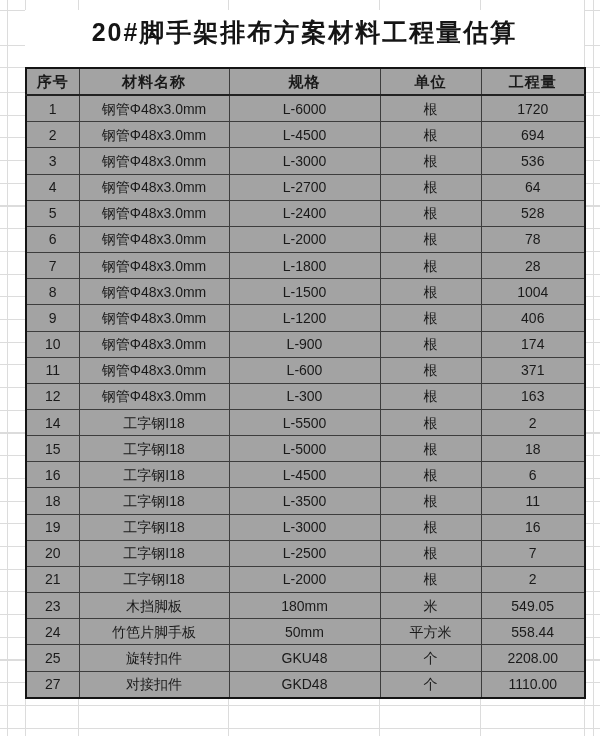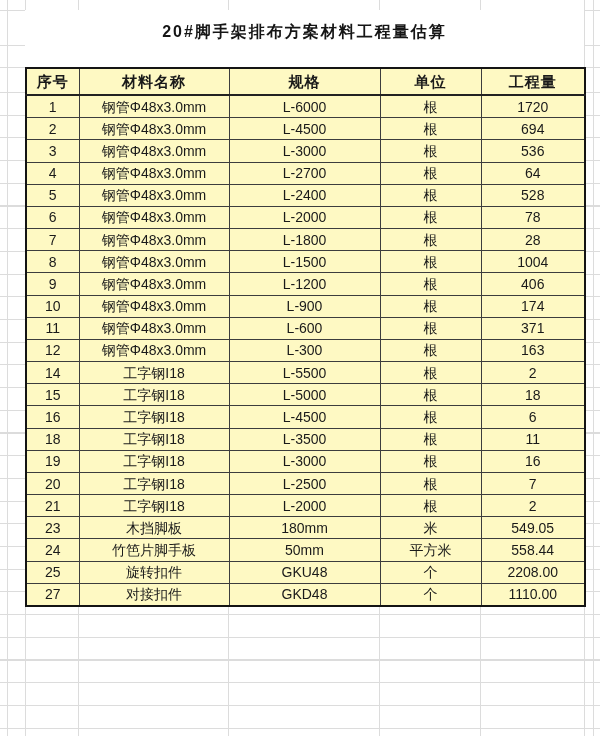--- a/index.html
+++ b/index.html
@@ -34,28 +34,28 @@
   .gl-h.r3{top:67px}
 
   
   .title-cell{
     position:absolute;left:25px;top:10px;width:559px;height:57px;
     background:#ffffff;
     display:flex;align-items:center;justify-content:center;
     padding-bottom:12px;box-sizing:border-box;
   }
   .title-cell span{
-    font-size:16px;font-weight:bold;letter-spacing:2px;color:#151515;
+    font-size:25px;font-weight:bold;letter-spacing:2px;color:#151515;
     white-space:nowrap;
   }
 
   
   table.materials{
-    position:absolute;left:25px;top:67px;width:559px;height:540px;
-    border-collapse:collapse;table-layout:fixed;background:#fef9c3;
+    position:absolute;left:25px;top:67px;width:559px;height:632px;
+    border-collapse:collapse;table-layout:fixed;background:#a3a3a3;
     border:2px solid #141414;
   }
   table.materials th,
   table.materials td{
     border:1px solid #3d3d3d;
     text-align:center;vertical-align:middle;
     padding:0 2px;color:#1a1a1a;
     font-size:14px;line-height:1;
     white-space:nowrap;overflow:hidden;
   }

